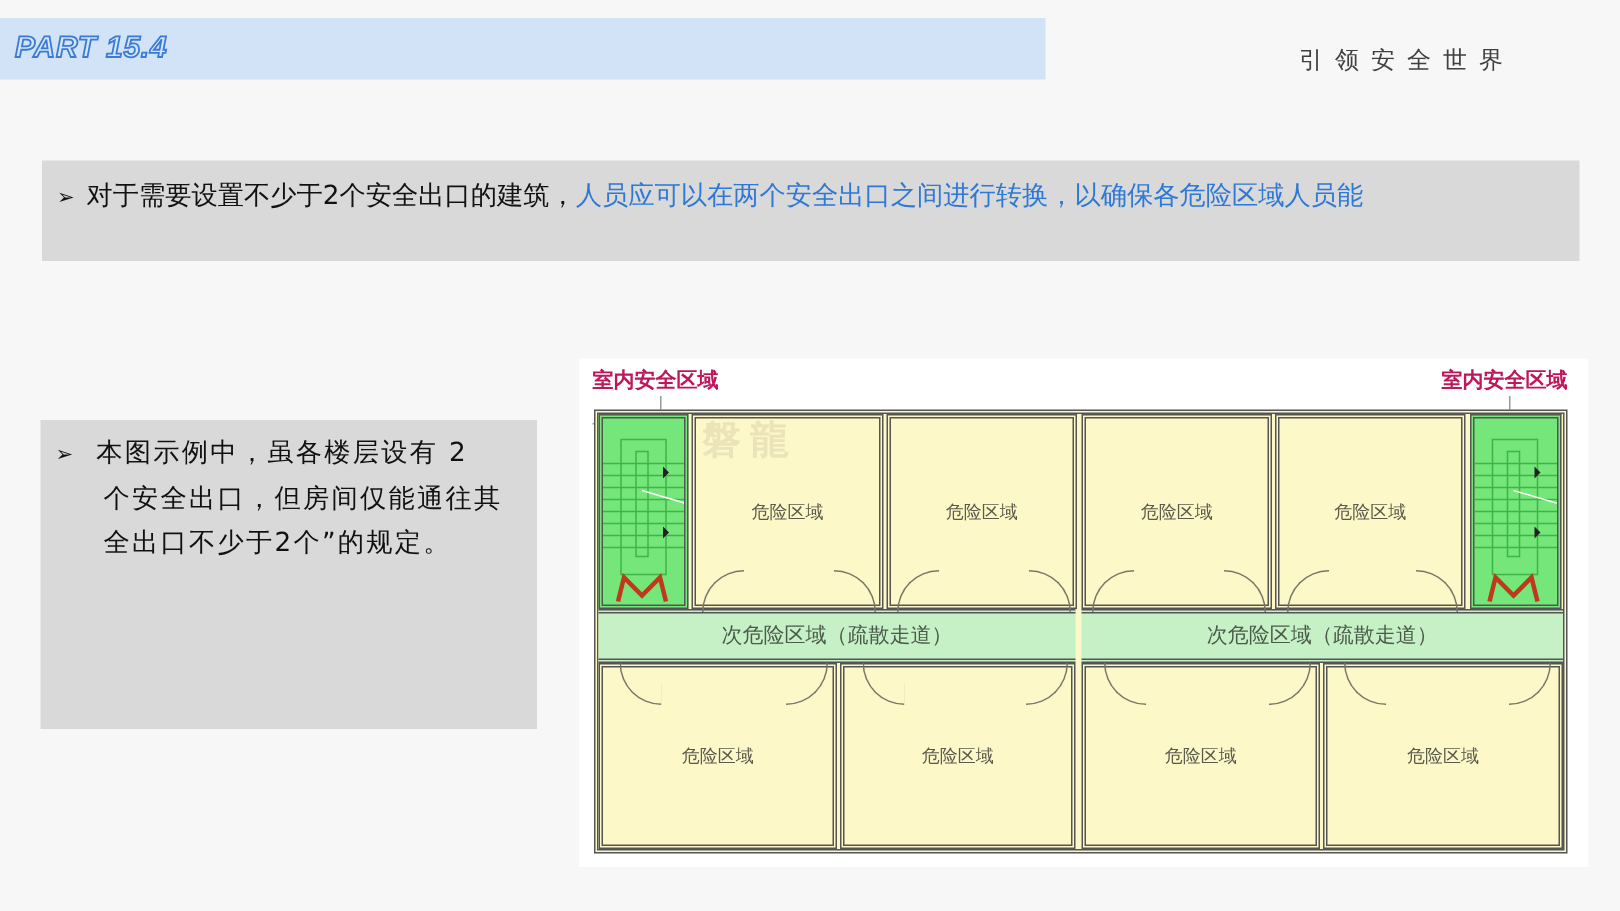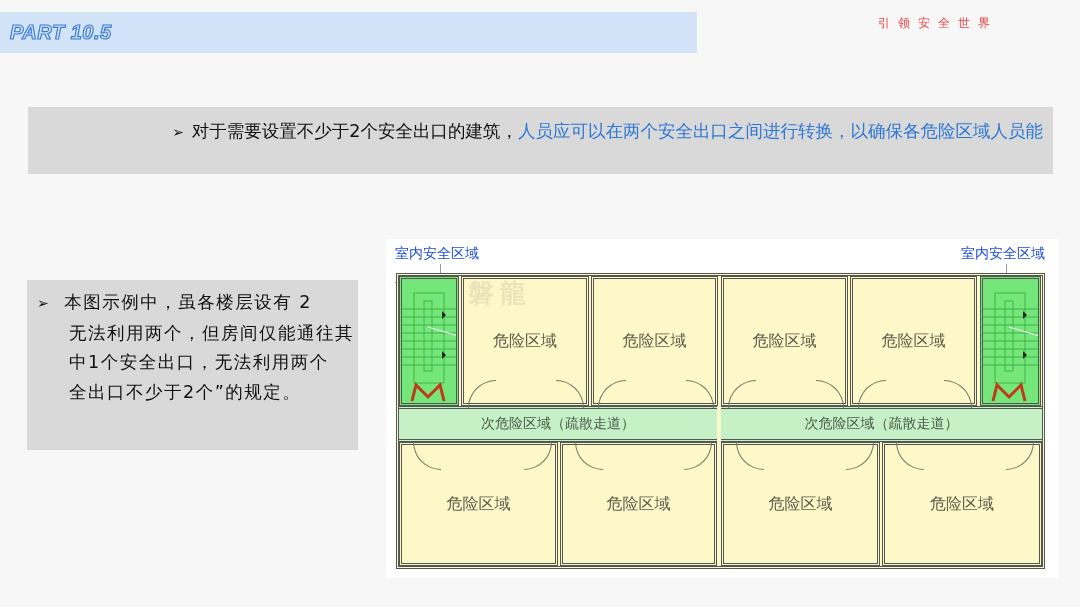--- a/index.html
+++ b/index.html
@@ -25,58 +25,58 @@
   .title-text {
     font-size: 25px; color: #2e6fc8; letter-spacing: 0.5px;
   }
   .company {
     position: absolute; right: 24px; top: 14px; width: 236px; text-align: center;
   }
   .company-name {
     font-size: 18px; font-weight: bold; color: #7fa9e3; letter-spacing: 3px;
   }
   .company-slogan {
-    font-size: 12px; color: #ef4444; letter-spacing: 8px; margin-top: 1px;
+    font-size: 16px; color: #404040; letter-spacing: 8px; margin-top: 16px;
   }
   .bullet-box-1 {
     position: absolute; left: 28px; top: 107px; width: 1025px; height: 67px;
     background: #d9d9d9;
     padding: 10px 10px 0 10px;
-    font-size: 17.5px; line-height: 29px; color: #111; text-align: right;
+    font-size: 17.5px; line-height: 29px; color: #111;
   }
   .bullet-box-1 .arrow, .bullet-box-2 .arrow { font-size: 14px; margin-right: 8px; }
   .blue { color: #2e78d6; }
   .indent { padding-left: 24px; }
   .bullet-box-2 {
-    position: absolute; left: 27px; top: 280px; width: 331px; height: 170px;
+    position: absolute; left: 27px; top: 280px; width: 331px; height: 206px;
     background: #d9d9d9;
     padding: 8px 8px 0 10px;
     font-size: 17.5px; line-height: 29.5px; color: #111;
     letter-spacing: 1.5px;
   }
   .bullet-box-2 .line { padding-left: 32px; white-space: nowrap; }
   .bullet-box-2 .line.first { padding-left: 0; }
 
   .plan-frame {
     position: absolute; left: 386px; top: 239px; width: 673px; height: 339px;
     background: #ffffff;
   }
   .zone-label {
-    position: absolute; font-size: 14px; color: #1d4ed8;
-    border-bottom: 1px solid #999; padding-bottom: 19px;
+    position: absolute; font-size: 14px; color: #be185d;
+    border-bottom: 1px solid #999; padding-bottom: 19px; font-weight: bold;
   }
   .leader { position: absolute; width: 1px; background: #999; }
   .building {
     position: absolute; left: 396px; top: 273px; width: 649px; height: 296px;
     border: 3px double #555; background: #fdf8c8;
   }
   .room {
     position: absolute; background: #fdf8c8; border: 3px double #555;
     display: flex; align-items: center; justify-content: center;
-    font-size: 16px; color: #5a5a4a;
+    font-size: 12px; color: #5a5a4a;
   }
   .stair {
     position: absolute; background: #74e67a; border: 3px double #555;
   }
   .corridor {
     position: absolute; background: #c6f0c6;
     display: flex; align-items: center; justify-content: center;
     font-size: 14px; color: #4a5a4a;
     border-top: 3px double #555; border-bottom: 3px double #555;
   }
@@ -90,39 +90,38 @@
   .door.br { border-radius: 0 0 28px 0; border-left: none; border-top: none; }
   .watermark {
     position: absolute; left: 468px; top: 276px; font-size: 26px; font-weight: bold;
     color: rgba(200,190,160,0.35); letter-spacing: 6px;
   }
 </style>
 </head>
 <body>
 
 <div class="title-bar">
-  <span class="part-label">PART 10.5</span>
+  <span class="part-label">PART 15.4</span>
 </div>
 
 <div class="company">
   <div class="company-slogan">引领安全世界</div>
 </div>
 
 <div class="bullet-box-1">
   <div>
     <span class="arrow">➢</span><span>对于需要设置不少于2个安全出口的建筑，</span><span class="blue">人员应可以在两个安全出口之间进行转换，以确保各危险区域人员能</span>
   </div>
 </div>
 
 <div class="bullet-box-2">
   <div class="line first">
     <span class="arrow">➢</span><span style="margin-left:6px">本图示例中，虽各楼层设有 2</span>
   </div>
-  <div class="line">无法利用两个，但房间仅能通往其</div>
-  <div class="line">中1个安全出口，无法利用两个</div>
+  <div class="line">个安全出口，但房间仅能通往其</div>
   <div class="line">全出口不少于2个”的规定。</div>
 </div>
 
 <div class="plan-frame"></div>
 
 <span class="zone-label" style="left:395px; top:245px;">室内安全区域</span>
 <div class="leader" style="left:440px; top:264px; height:20px;"></div>
 <span class="zone-label" style="left:961px; top:245px;">室内安全区域</span>
 <div class="leader" style="left:1006px; top:264px; height:20px;"></div>
 

